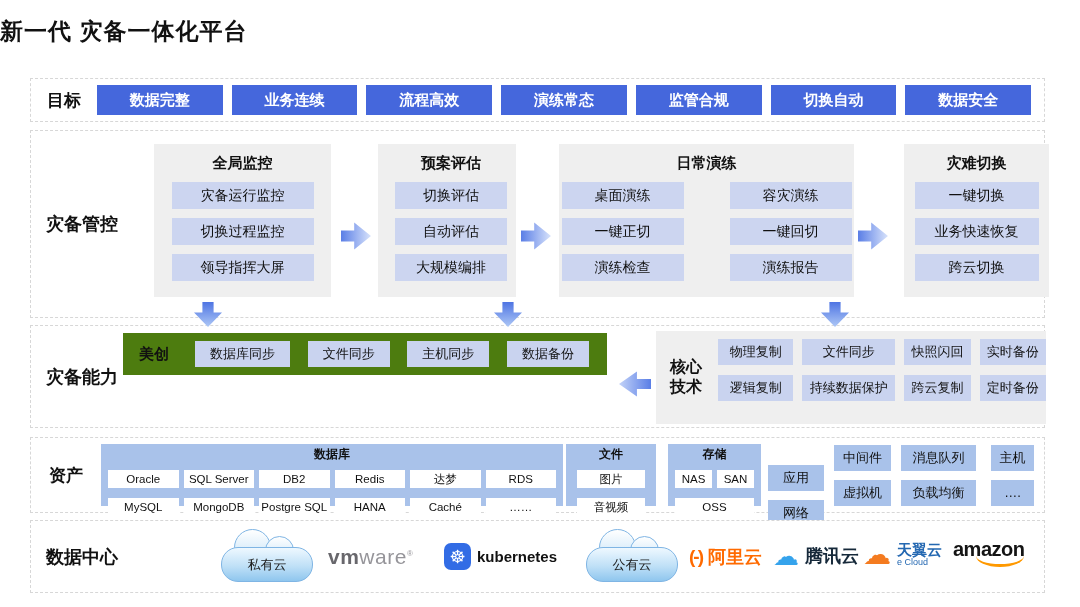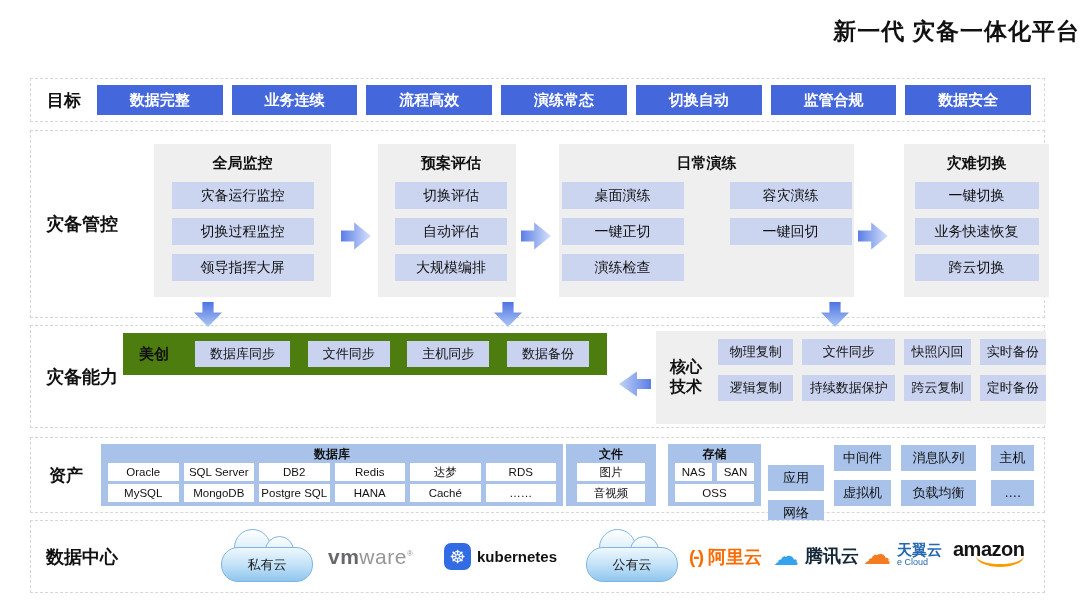--- a/index.html
+++ b/index.html
@@ -1,19 +1,19 @@
 <!DOCTYPE html>
 <html><head>
 <meta charset="utf-8">
 <style>
   html,body{margin:0;padding:0;background:#fff;}
   #page{position:relative;width:1080px;height:607px;background:#fff;overflow:hidden;
         font-family:"Liberation Sans","DejaVu Sans",sans-serif;color:#111;}
-  .title{position:absolute;top:16px;left:0;right:0;text-align:right;
-         font-size:23px;font-weight:bold;letter-spacing:1px;font-family:Liberation Serif, serif;}
+  .title{position:absolute;top:16px;left:0;right:0;text-align:left;
+         font-size:23px;font-weight:bold;letter-spacing:1px;}
 
   .row{position:absolute;left:30px;width:1015px;border:1px dashed #d7d7d7;background:#fff;box-sizing:border-box;}
   .row-label{position:absolute;font-weight:bold;font-size:18px;color:#111;}
 
   
   .row-goals{top:78px;height:44px;display:flex;align-items:center;padding:0 13px 0 16px;}
   .goals-label{position:static;width:50px;font-size:17px;flex:0 0 auto;}
   .goals-btns{flex:1;display:flex;gap:9px;}
   .goal-btn{flex:1;height:30px;line-height:30px;text-align:center;background:#4567DC;
             color:#fff;font-weight:bold;font-size:15px;}
@@ -62,21 +62,21 @@
   .core-row + .core-row{margin-top:10px;}
   .citem{background:#c9d3ef;height:26px;line-height:26px;font-size:13px;text-align:center;}
   .cw1{width:84px;} .cw2{width:104px;} .cw3{width:74px;} .cw4{width:74px;}
 
   
   .row-assets{top:437px;height:76px;}
   .assets-label{left:18px;top:50%;transform:translateY(-50%);font-size:17px;}
   .agroup{position:absolute;top:6px;height:62px;background:#a9c2ea;box-sizing:border-box;}
   .agroup-title{text-align:center;font-size:12px;font-weight:600;padding-top:2px;height:14px;}
   .g-db{left:70px;width:462px;}
-  .arow{display:flex;gap:5px;padding:0 7px;margin-top:3px;}
+  .arow{display:flex;gap:5px;padding:0 7px;margin-top:10px;}
   .abox{flex:1;height:18px;line-height:18px;background:#fff;font-size:11.5px;text-align:center;
         white-space:nowrap;overflow:hidden;}
   .g-file{left:535px;width:90px;}
   .g-file .abox{flex:none;width:68px;margin:0 auto;}
   .g-file .arow{justify-content:center;}
   .g-storage{left:637px;width:93px;}
   .g-storage .arow{justify-content:center;}
   .g-storage .nas,.g-storage .san{flex:none;width:37px;}
   .g-storage .oss{flex:none;width:79px;}
   .ablock{position:absolute;height:26px;line-height:26px;background:#a9c2ea;font-size:13px;text-align:center;}
@@ -127,22 +127,22 @@
 
   <div class="title">新一代 灾备一体化平台</div>
 
   <section class="row row-goals">
     <div class="row-label goals-label">目标</div>
     <div class="goals-btns">
       <div class="goal-btn">数据完整</div>
       <div class="goal-btn">业务连续</div>
       <div class="goal-btn">流程高效</div>
       <div class="goal-btn">演练常态</div>
+      <div class="goal-btn">监管合规</div>
       <div class="goal-btn">切换自动</div>
-      <div class="goal-btn">监管合规</div>
       <div class="goal-btn">数据安全</div>
     </div>
   </section>
 
   <section class="row row-mgmt">
     <div class="row-label mgmt-label">灾备管控</div>
 
     <div class="panel p-global">
       <div class="panel-title">全局监控</div>
       <div class="pitem">灾备运行监控</div>
@@ -165,20 +165,21 @@
       <div class="panel-title">日常演练</div>
       <div class="daily-cols">
         <div class="dcol">
           <div class="pitem">桌面演练</div>
           <div class="pitem">一键正切</div>
           <div class="pitem">演练检查</div>
         </div>
         <div class="dcol">
           <div class="pitem">容灾演练</div>
           <div class="pitem">一键回切</div>
+          <div class="pitem">演练报告</div>
         </div>
       </div>
     </div>
 
     <div class="arrow-right ar3"></div>
 
     <div class="panel p-disaster">
       <div class="panel-title">灾难切换</div>
       <div class="pitem">一键切换</div>
       <div class="pitem">业务快速恢复</div>

